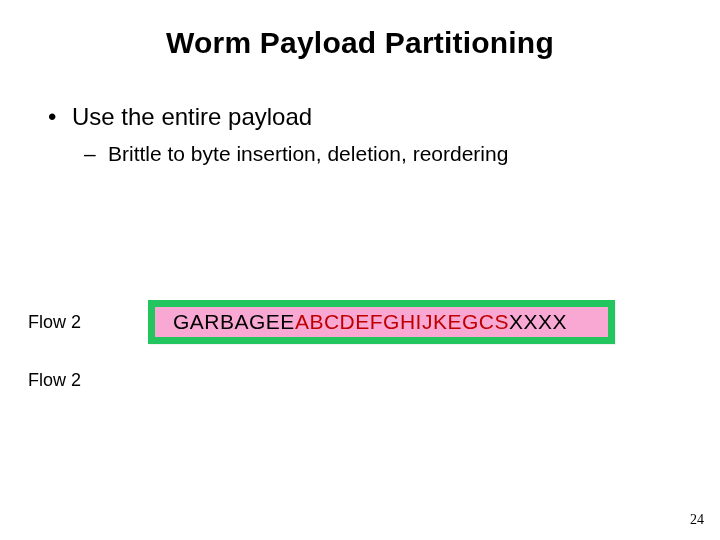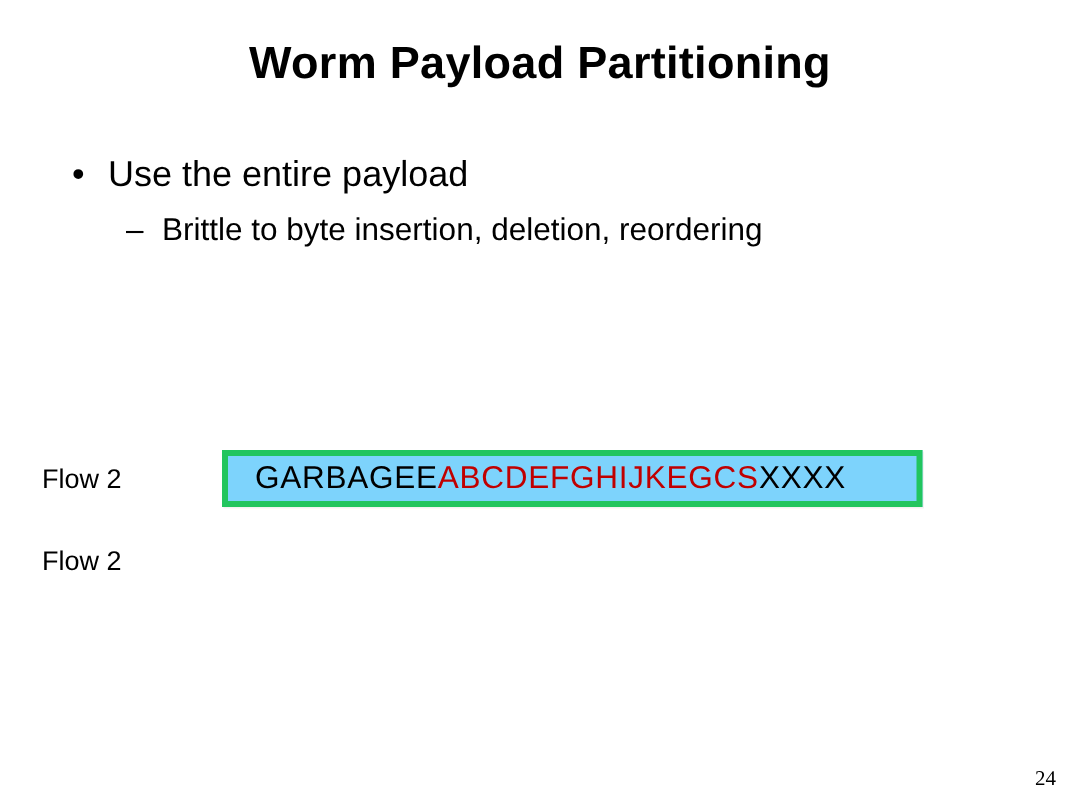--- a/index.html
+++ b/index.html
@@ -75,22 +75,22 @@
     display: flex;
     align-items: center;
     margin-bottom: 26px;
   }
   .flow-label {
     width: 120px;
     font-size: 18px;
   }
   .flow-bar {
     flex: 0 0 auto;
-    background: #7dd3fc;
-    border: 4px solid #22c55e;
+    background: #f9a8d4;
+    border: 7px solid #22c55e;
     border-radius: 0;
     padding: 3px 18px 3px 18px;
     font-size: 21px;
     font-family: Verdana, Geneva, sans-serif;
     letter-spacing: 0.5px;
     white-space: nowrap;
     box-shadow: 1px 1px 0 rgba(0,0,0,0.05);
     width: 467px;
     box-sizing: border-box;
   }

